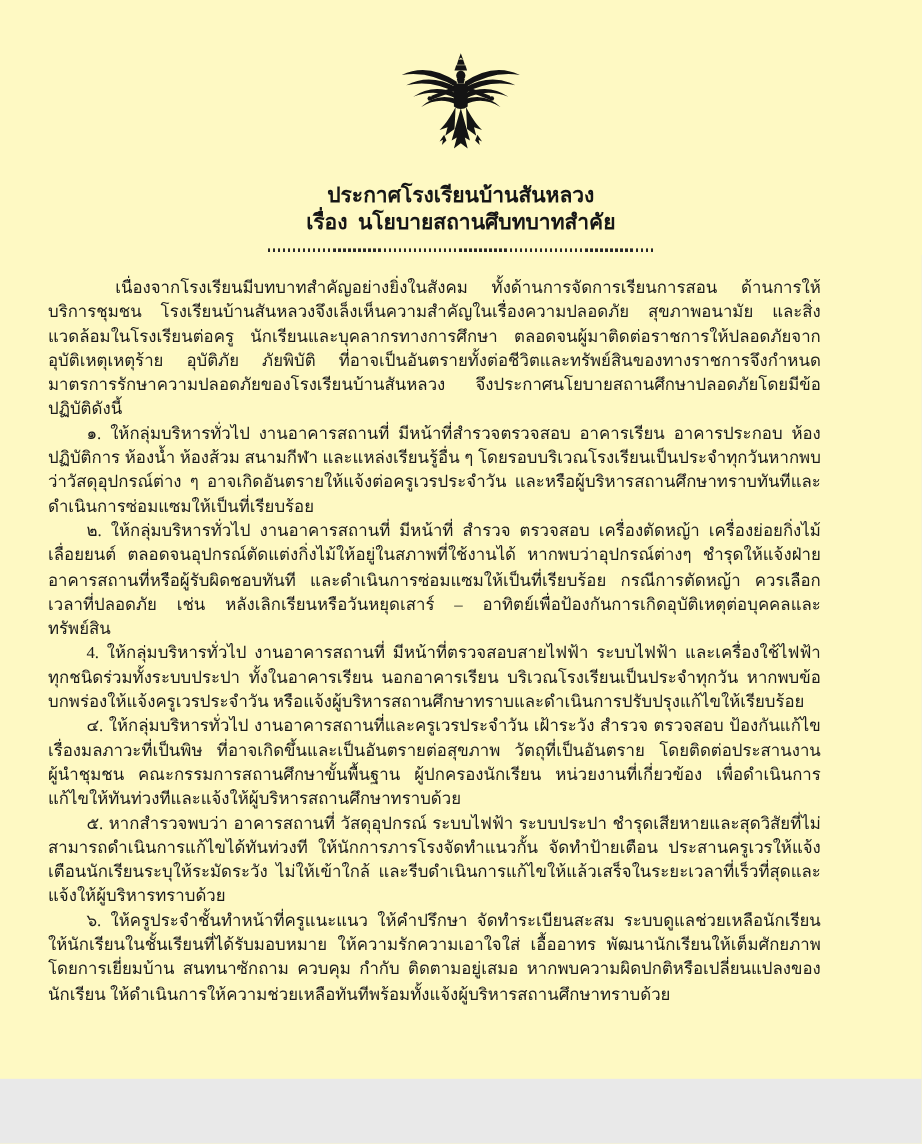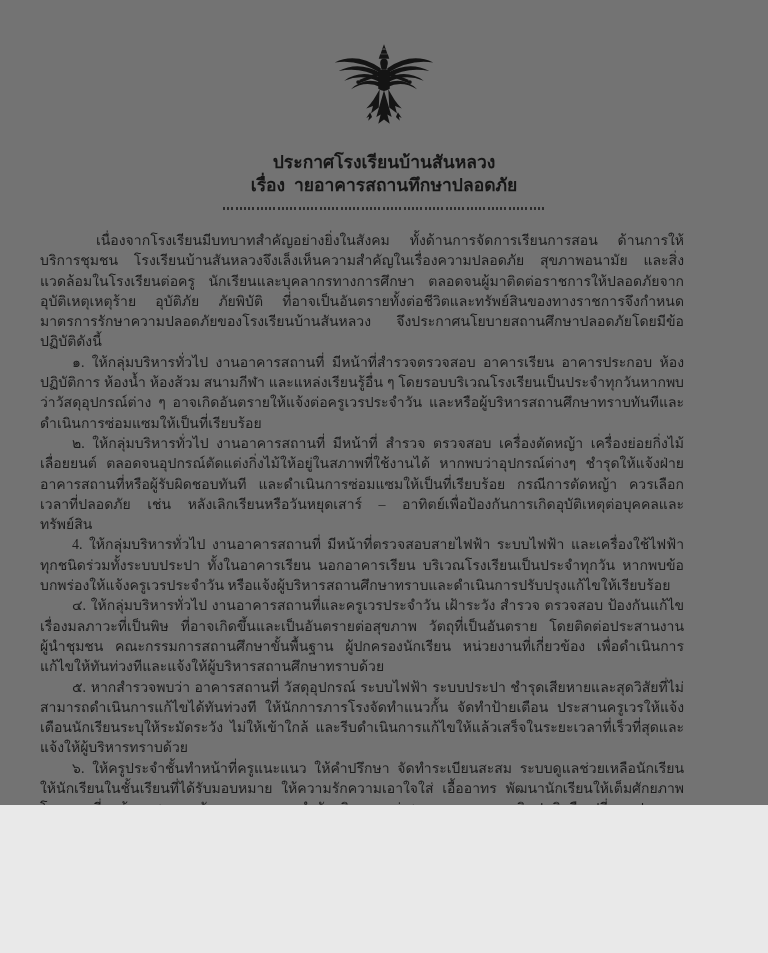--- a/index.html
+++ b/index.html
@@ -3,22 +3,22 @@
 <meta charset="utf-8">
 <style>
   html,body{margin:0;padding:0;}
   body{
     width:768px;height:953px;
     background:#e9e9e9;
     font-family:"Liberation Serif", serif;
   }
   .page{
     position:relative;
-    width:768px;height:805px;
-    background:#737373;
+    width:768px;height:899px;
+    background:#fef9c3;
     color:#1c1c1c;
     overflow:hidden;
     box-sizing:border-box;
     padding-top:44px;
   }
   .emblem-wrap{
     width:110px;height:102px;
     margin:0 auto;
     display:flex;align-items:center;justify-content:center;
   }
@@ -88,21 +88,21 @@
 
         <path d="M115 96 L 99 152 L 108 147 L 103 166 L 115 157 L 127 166 L 122 147 L 131 152 Z"></path>
 
         <path d="M86 142 l-8 12 6 -3 -2 9 8 -8 z"></path>
         <path d="M144 142 l8 12 -6 -3 2 9 -8 -8 z"></path>
       </g>
     </svg>
   </div>
 
   <h1 class="title">ประกาศโรงเรียนบ้านสันหลวง</h1>
-  <h2 class="subject">เรื่อง  ายอาคารสถานทึกษาปลอดภัย</h2>
+  <h2 class="subject">เรื่อง  นโยบายสถานศึบทบาทสำคัย</h2>
 
   <div class="divider"></div>
 
   <div class="content">
     <p class="p-intro">เนื่องจากโรงเรียนมีบทบาทสำคัญอย่างยิ่งในสังคม  ทั้งด้านการจัดการเรียนการสอน  ด้านการให้บริการชุมชน โรงเรียนบ้านสันหลวงจึงเล็งเห็นความสำคัญในเรื่องความปลอดภัย สุขภาพอนามัย และสิ่งแวดล้อมในโรงเรียนต่อครู นักเรียนและบุคลากรทางการศึกษา ตลอดจนผู้มาติดต่อราชการให้ปลอดภัยจากอุบัติเหตุเหตุร้าย อุบัติภัย ภัยพิบัติ ที่อาจเป็นอันตรายทั้งต่อชีวิตและทรัพย์สินของทางราชการจึงกำหนดมาตรการรักษาความปลอดภัยของโรงเรียนบ้านสันหลวง จึงประกาศนโยบายสถานศึกษาปลอดภัยโดยมีข้อปฏิบัติดังนี้</p>
     <p class="p-item">๑. ให้กลุ่มบริหารทั่วไป งานอาคารสถานที่  มีหน้าที่สำรวจตรวจสอบ  อาคารเรียน  อาคารประกอบ ห้องปฏิบัติการ ห้องน้ำ ห้องส้วม สนามกีฬา และแหล่งเรียนรู้อื่น ๆ โดยรอบบริเวณโรงเรียนเป็นประจำทุกวันหากพบว่าวัสดุอุปกรณ์ต่าง ๆ อาจเกิดอันตรายให้แจ้งต่อครูเวรประจำวัน  และหรือผู้บริหารสถานศึกษาทราบทันทีและดำเนินการซ่อมแซมให้เป็นที่เรียบร้อย</p>
     <p class="p-item">๒. ให้กลุ่มบริหารทั่วไป  งานอาคารสถานที่  มีหน้าที่  สำรวจ ตรวจสอบ  เครื่องตัดหญ้า  เครื่องย่อยกิ่งไม้เลื่อยยนต์  ตลอดจนอุปกรณ์ตัดแต่งกิ่งไม้ให้อยู่ในสภาพที่ใช้งานได้  หากพบว่าอุปกรณ์ต่างๆ ชำรุดให้แจ้งฝ่ายอาคารสถานที่หรือผู้รับผิดชอบทันที  และดำเนินการซ่อมแซมให้เป็นที่เรียบร้อย  กรณีการตัดหญ้า  ควรเลือกเวลาที่ปลอดภัย  เช่น  หลังเลิกเรียนหรือวันหยุดเสาร์ – อาทิตย์เพื่อป้องกันการเกิดอุบัติเหตุต่อบุคคลและทรัพย์สิน</p>
     <p class="p-item">4. ให้กลุ่มบริหารทั่วไป  งานอาคารสถานที่  มีหน้าที่ตรวจสอบสายไฟฟ้า  ระบบไฟฟ้า  และเครื่องใช้ไฟฟ้าทุกชนิดร่วมทั้งระบบประปา  ทั้งในอาคารเรียน  นอกอาคารเรียน  บริเวณโรงเรียนเป็นประจำทุกวัน  หากพบข้อบกพร่องให้แจ้งครูเวรประจำวัน  หรือแจ้งผู้บริหารสถานศึกษาทราบและดำเนินการปรับปรุงแก้ไขให้เรียบร้อย</p>
     <p class="p-item">๔. ให้กลุ่มบริหารทั่วไป  งานอาคารสถานที่และครูเวรประจำวัน  เฝ้าระวัง  สำรวจ  ตรวจสอบ  ป้องกันแก้ไข  เรื่องมลภาวะที่เป็นพิษ  ที่อาจเกิดขึ้นและเป็นอันตรายต่อสุขภาพ  วัตถุที่เป็นอันตราย  โดยติดต่อประสานงานผู้นำชุมชน  คณะกรรมการสถานศึกษาขั้นพื้นฐาน  ผู้ปกครองนักเรียน  หน่วยงานที่เกี่ยวข้อง  เพื่อดำเนินการแก้ไขให้ทันท่วงทีและแจ้งให้ผู้บริหารสถานศึกษาทราบด้วย</p>
     <p class="p-item">๕. หากสำรวจพบว่า  อาคารสถานที่  วัสดุอุปกรณ์  ระบบไฟฟ้า  ระบบประปา  ชำรุดเสียหายและสุดวิสัยที่ไม่สามารถดำเนินการแก้ไขได้ทันท่วงที  ให้นักการภารโรงจัดทำแนวกั้น  จัดทำป้ายเตือน  ประสานครูเวรให้แจ้งเตือนนักเรียนระบุให้ระมัดระวัง  ไม่ให้เข้าใกล้  และรีบดำเนินการแก้ไขให้แล้วเสร็จในระยะเวลาที่เร็วที่สุดและแจ้งให้ผู้บริหารทราบด้วย</p>

